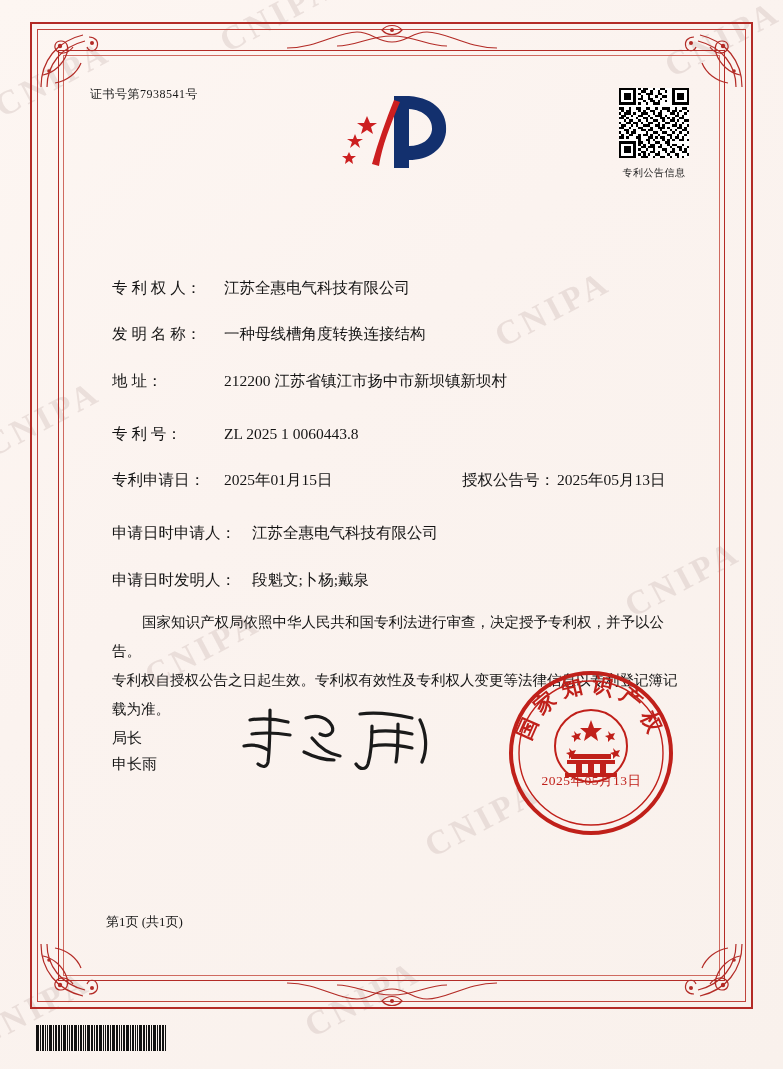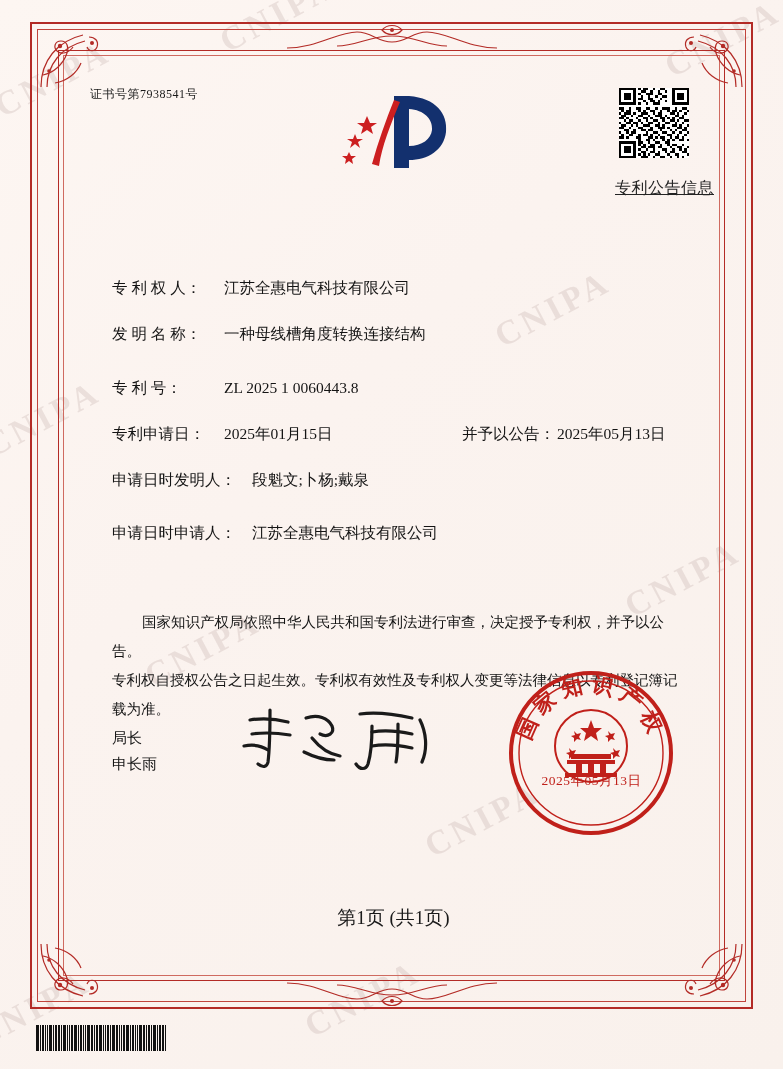--- a/index.html
+++ b/index.html
@@ -131,26 +131,25 @@
     text-align: center;
   }
   .qr-img {
     width: 70px;
     height: 70px;
     margin: 0 auto;
     display: block;
     background: #fff;
   }
   .qr-caption {
-    font-size: 16px;
+    font-size: 10px;
     color: #232323;
-    margin-top: 20px;
+    margin-top: 8px;
     letter-spacing: 0.5px;
     white-space: nowrap;
-    text-decoration: underline;
   }
 
   .title {
     position: absolute;
     left: 0; right: 0;
     top: 102px;
     text-align: center;
     font-size: 43px;
     font-weight: bold;
     letter-spacing: 9px;
@@ -233,24 +232,24 @@
     transform: translateX(-50%);
     font-size: 13.5px;
     color: #c0201a;
     letter-spacing: 0.5px;
     white-space: nowrap;
     font-family: "Liberation Serif", serif;
   }
 
   .page-no {
     position: absolute;
-    left: 4px; right: 0;
+    left: 16px; right: 0;
     bottom: 18px;
-    text-align: center;
-    font-size: 19px;
+    text-align: left;
+    font-size: 13px;
     color: #1a1a1a;
   }
 
   
   .barcode {
     position: absolute;
     left: 36px;
     bottom: 18px;
     width: 180px;
     height: 26px;
@@ -609,39 +608,42 @@
     <div class="fields">
 
       <div class="row">
         <span class="lbl">专 利 权 人：</span><span class="val">江苏全惠电气科技有限公司</span>
       </div>
 
       <div class="row">
         <span class="lbl">发 明 名 称：</span><span class="val">一种母线槽角度转换连接结构</span>
       </div>
 
+      <div class="row">
+        <span class="lbl">地        址：</span><span class="val">212200 江苏省镇江市扬中市新坝镇新坝村</span>
+      </div>
 
 
       <div class="row row2col" style="margin-top:30px;">
         <span class="lbl">专 利  号：</span><span class="val">ZL 2025 1 0060443.8</span>
       </div>
 
       <div class="row row2col">
         <span class="lbl">专利申请日：</span><span class="val">2025年01月15日</span>
         <span class="col2">
-          <span class="lbl">并予以公告：</span><span class="val">2025年05月13日</span>
+          <span class="lbl">授权公告号：</span><span class="val">2025年05月13日</span>
         </span>
       </div>
 
+      <div class="row" style="margin-top:30px;">
+        <span class="lbl" style="width:140px;">申请日时申请人：</span><span class="val">江苏全惠电气科技有限公司</span>
+      </div>
+
       <div class="row">
         <span class="lbl" style="width:140px;">申请日时发明人：</span><span class="val">段魁文;卜杨;戴泉</span>
-      </div>
-
-      <div class="row" style="margin-top:30px;">
-        <span class="lbl" style="width:140px;">申请日时申请人：</span><span class="val">江苏全惠电气科技有限公司</span>
       </div>
     </div>
 
     <div class="paras">
       <div class="para1">国家知识产权局依照中华人民共和国专利法进行审查，决定授予专利权，并予以公告。</div>
       <div>专利权自授权公告之日起生效。专利权有效性及专利权人变更等法律信息以专利登记簿记载为准。</div>
     </div>
 
     <div class="sign-area">
       <div class="sign-label">局长</div>

